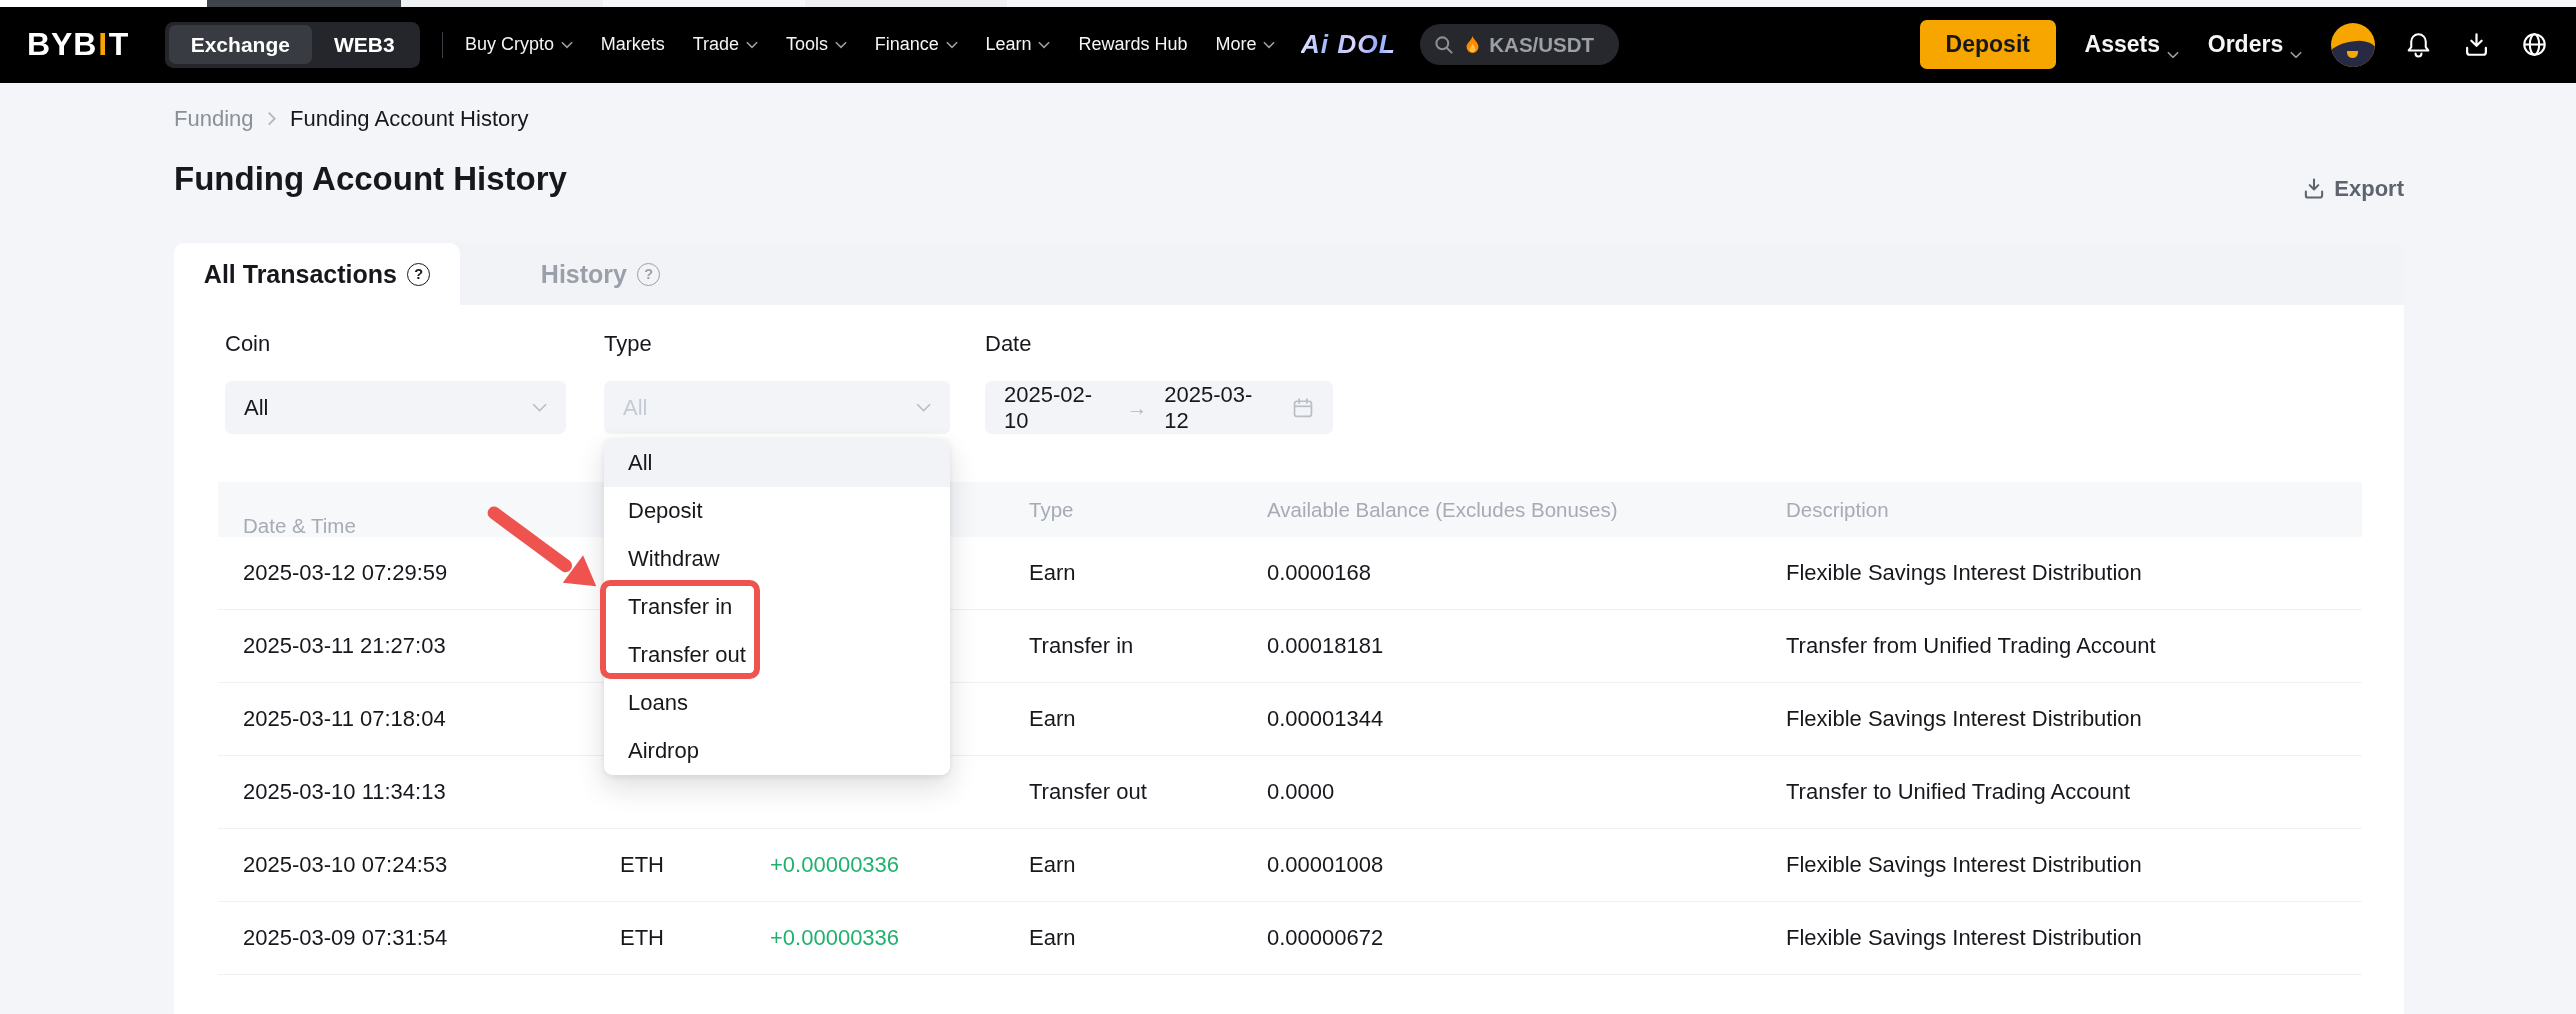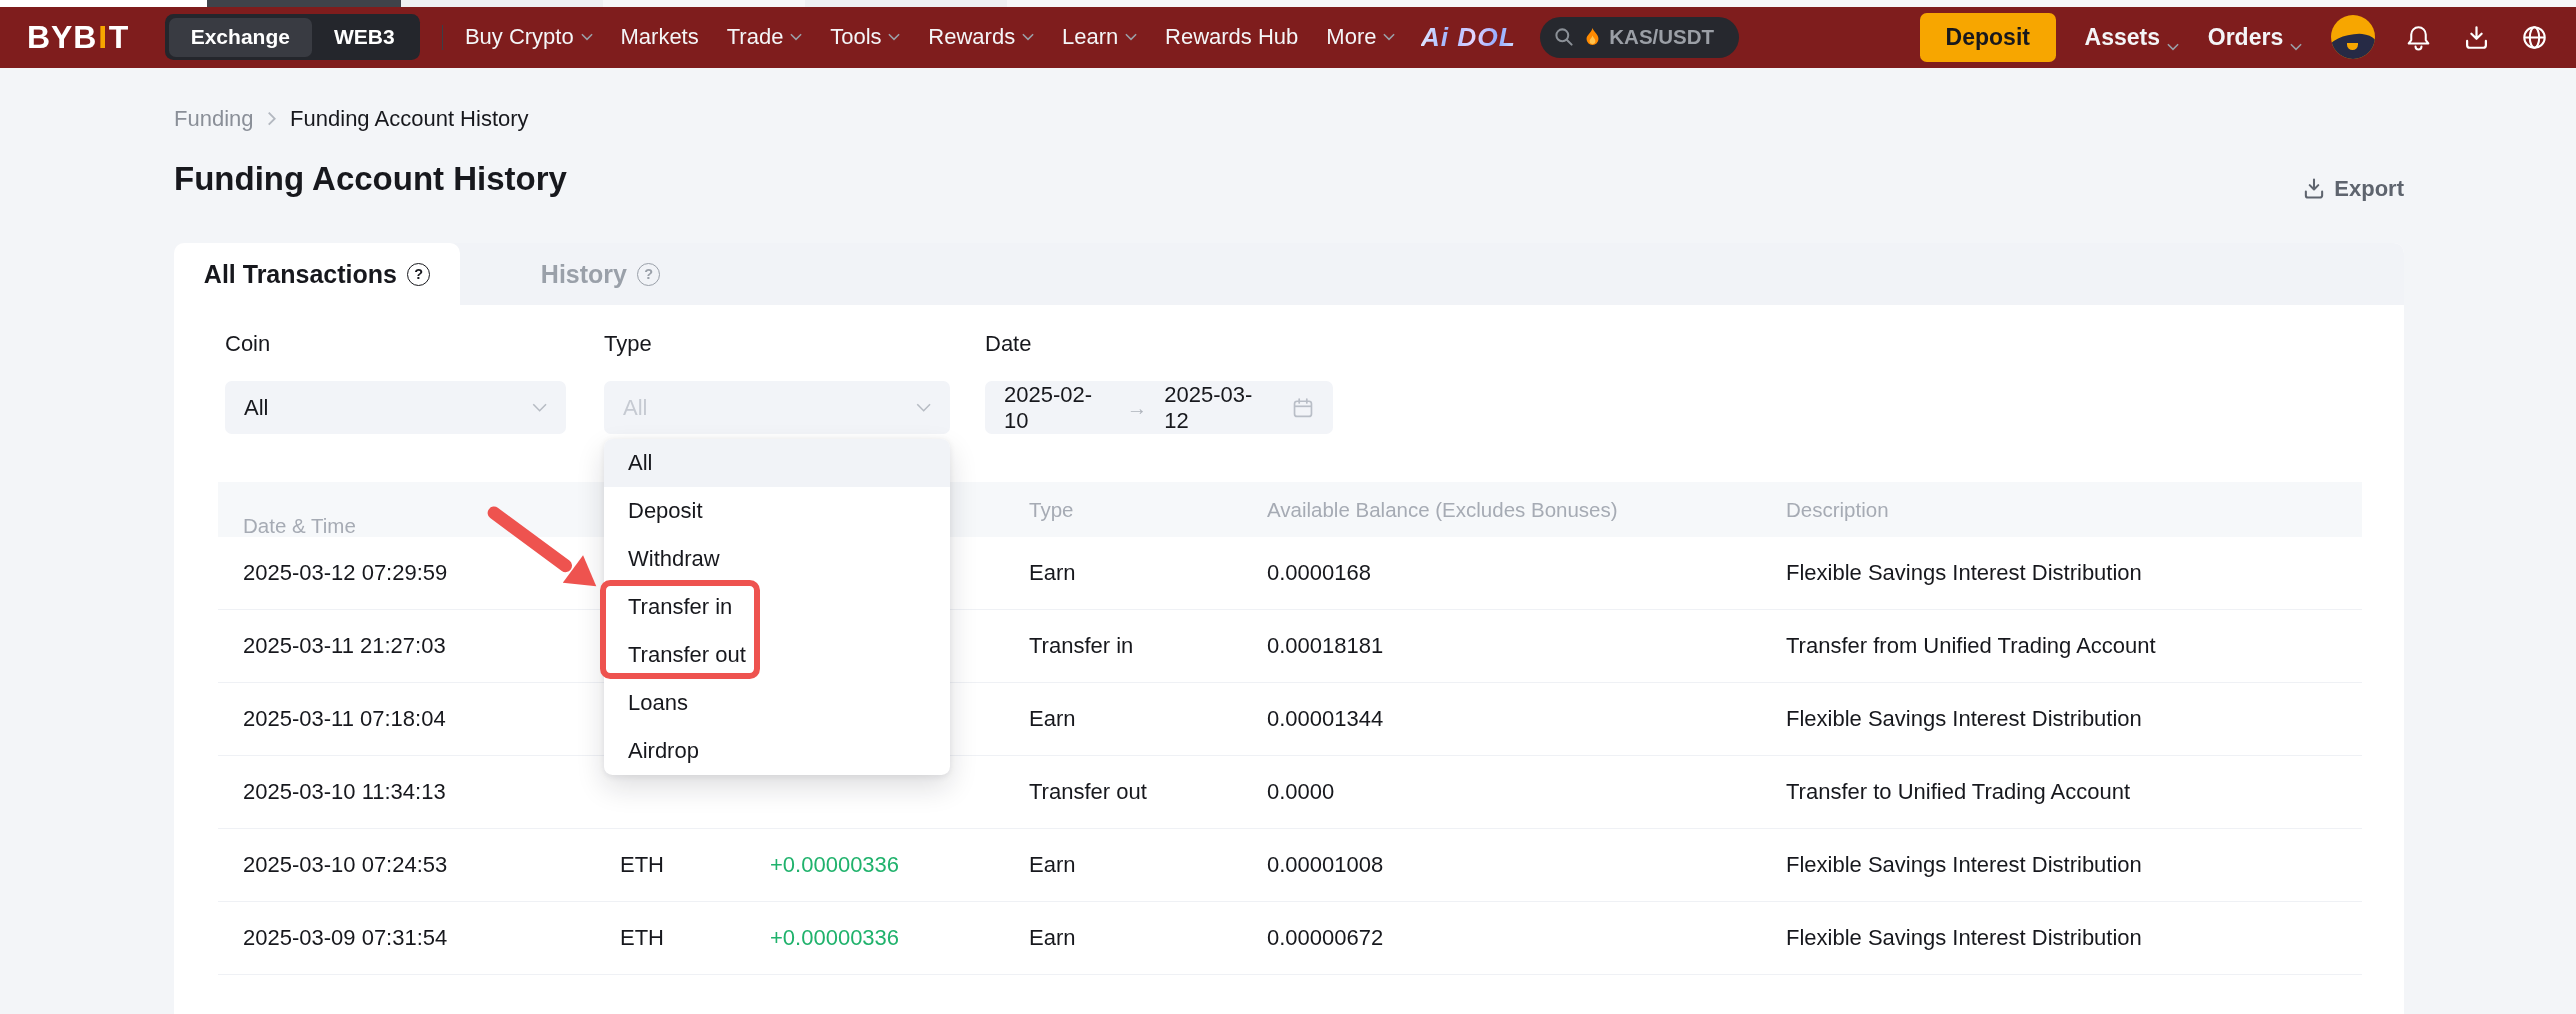--- a/index.html
+++ b/index.html
@@ -6,30 +6,30 @@
   body{
     width:2576px;height:1014px;position:relative;overflow:hidden;
     background:#f3f5f8;
     font-family:"Liberation Sans","DejaVu Sans",sans-serif;
     color:#17181d;
   }
   
   .chrome-strip{position:absolute;top:0;left:0;width:100%;height:6.8px;
     background:linear-gradient(90deg,#ffffff 0 207px,#3f434a 207px 401px,#eef0f2 401px 603px,#f6f7f8 603px 805px,#eef0f2 805px 1007px,#f6f7f8 1007px 100%);}
   
-  .topbar{position:absolute;top:6.8px;left:0;width:100%;height:61px;background:#7f1d1d;
+  .topbar{position:absolute;top:6.8px;left:0;width:100%;height:76px;background:#000000;
     display:flex;align-items:center;padding:0 27px;box-sizing:border-box;}
   .logo{font-size:32px;font-weight:800;letter-spacing:0.9px;color:#fff;display:flex;align-items:center;cursor:pointer;}
   .logo .accent{color:#f7a600;margin:0 0.9px;}
   .seg-toggle{margin-left:36px;background:#24262c;border-radius:8.5px;padding:3.4px;display:flex;align-items:center;}
   .seg{padding:7.7px 22px;border-radius:6.8px;font-size:21px;font-weight:700;color:#fff;white-space:nowrap;}
   .seg.active{background:#393b42;}
   .vdiv{width:0.9px;height:25.6px;background:#3b3e46;margin:0 22px;}
   .nav{display:flex;align-items:center;gap:28px;}
-  .nav-item{display:flex;align-items:center;gap:6.8px;color:#f4f5f7;font-size:22px;font-weight:500;white-space:nowrap;cursor:pointer;}
+  .nav-item{display:flex;align-items:center;gap:6.8px;color:#f4f5f7;font-size:18px;font-weight:500;white-space:nowrap;cursor:pointer;}
   .chev{display:inline-block;line-height:0;}
   .aidol{margin-left:25.6px;font-size:26.4px;font-weight:800;font-style:italic;letter-spacing:0.9px;
     background:linear-gradient(100deg,#e8ecff 0%,#9fb4ff 30%,#e3d6ff 55%,#8fa9ff 80%,#dfe6ff 100%);
     -webkit-background-clip:text;background-clip:text;color:transparent;white-space:nowrap;cursor:pointer;}
   .search-pill{margin-left:24px;width:199px;height:41px;background:#26282e;border-radius:20.5px;
     display:flex;align-items:center;gap:8.5px;padding:0 13.6px;box-sizing:border-box;cursor:text;}
   .search-pair{color:#9b9fa6;font-size:20.5px;font-weight:700;white-space:nowrap;}
   .top-right{margin-left:auto;display:flex;align-items:center;gap:29px;}
   .deposit-btn{background:#f7a600;color:#17181d;font-size:23px;font-weight:700;border:none;
     border-radius:6.8px;padding:11px 25.6px;cursor:pointer;font-family:inherit;}
@@ -123,21 +123,21 @@
       </div>
     <div class="nav-item">
         <span>Tools</span>
         <span class="chev">
           <svg width="12" height="7.7" viewBox="0 0 14 9">
             <polyline points="1,1.5 7,7.5 13,1.5" fill="none" stroke="#9aa0a8" stroke-width="1.8"></polyline>
           </svg>
         </span>
       </div>
     <div class="nav-item">
-        <span>Rewards</span>
+        <span>Finance</span>
         <span class="chev">
           <svg width="12" height="7.7" viewBox="0 0 14 9">
             <polyline points="1,1.5 7,7.5 13,1.5" fill="none" stroke="#9aa0a8" stroke-width="1.8"></polyline>
           </svg>
         </span>
       </div>
     <div class="nav-item">
         <span>Learn</span>
         <span class="chev">
           <svg width="12" height="7.7" viewBox="0 0 14 9">

